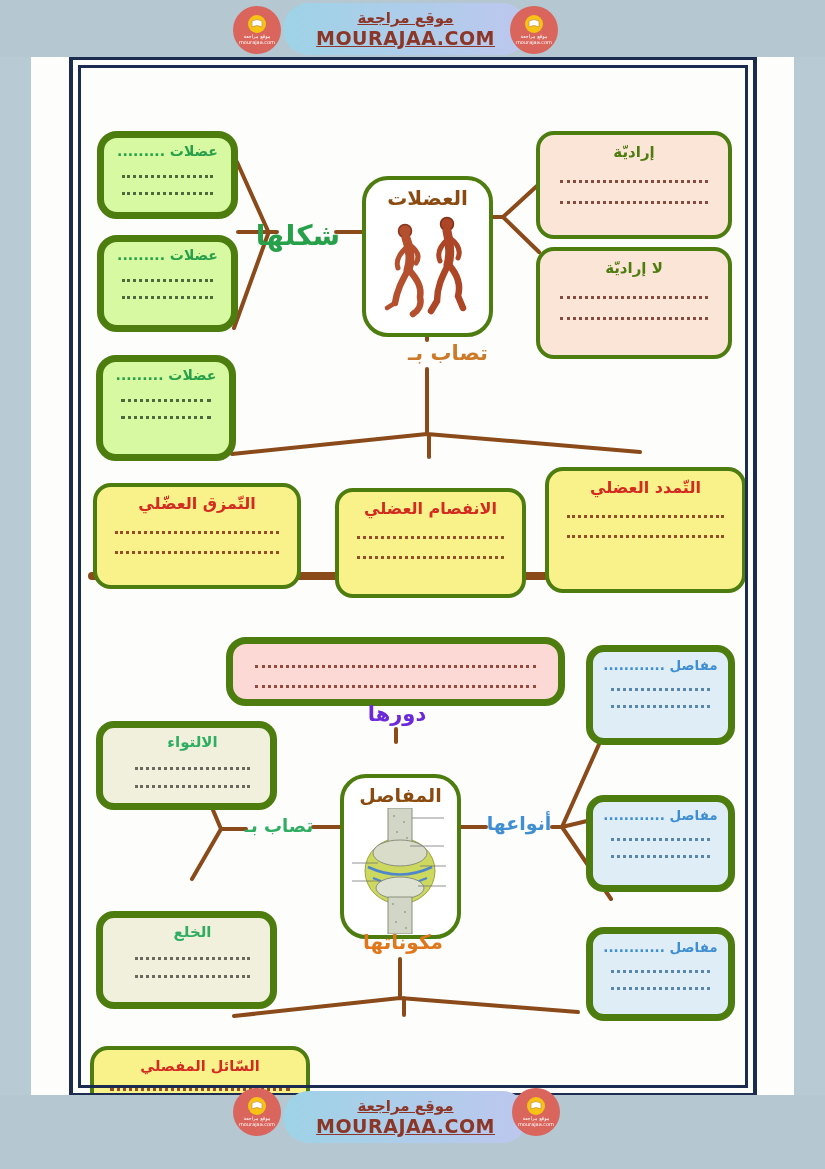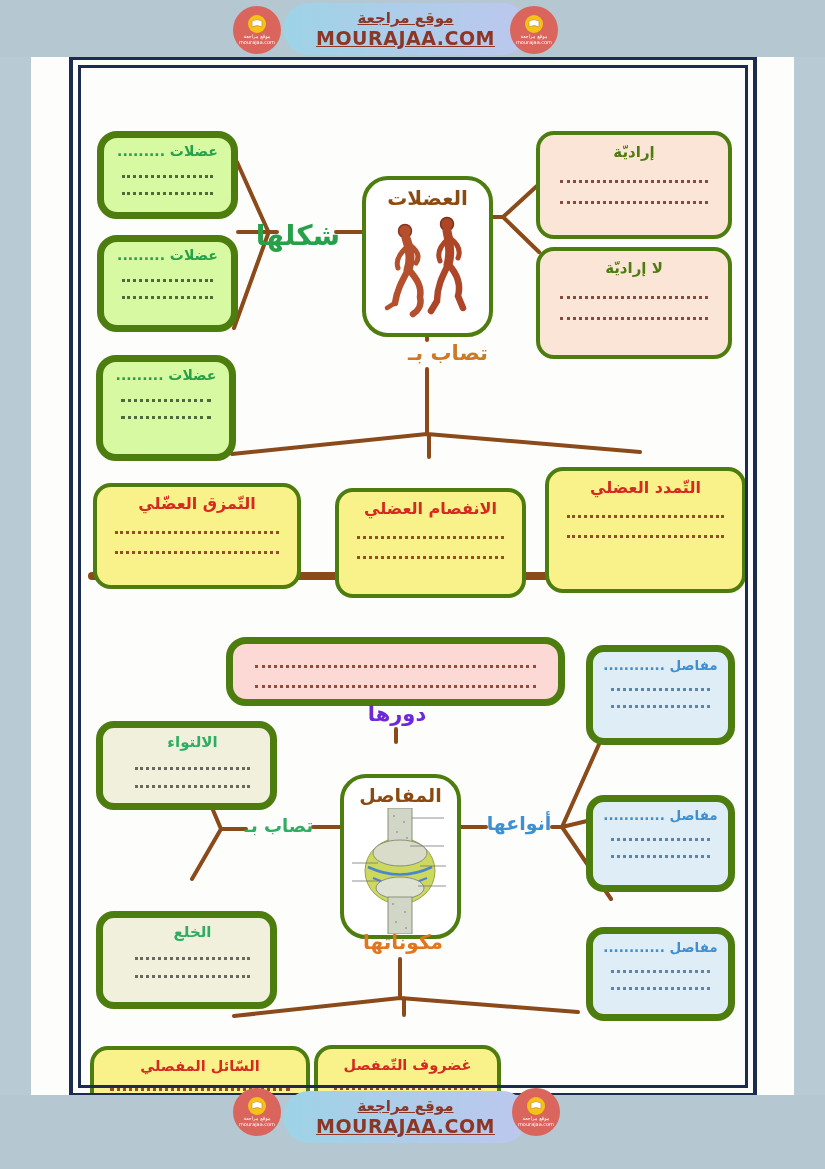--- a/index.html
+++ b/index.html
@@ -217,25 +217,20 @@
     <div class="title">الخلع</div>
     <div class="dots"></div>
     <div class="dots"></div>
   </div>
 
   <div class="box yellow-box by-box" style="left:90px;top:1013px;width:220px;height:78px;">
     <div class="title" style="font-size:14.5px;">السّائل المفصلي</div>
     <div class="dots"></div>
     <div class="dots"></div>
   </div>
-  <div class="box yellow-box by-box" style="left:314px;top:1012px;width:187px;height:79px;">
-    <div class="title" style="font-size:14.5px;">غضروف التّمفصل</div>
-    <div class="dots"></div>
-    <div class="dots"></div>
-  </div>
 
   <div class="frame-outer"></div>
   <div class="frame-inner"></div>
 
   <div class="band top"></div>
   <div class="pill top">
     <span class="l1">موقع مراجعة</span>
     <span class="l2">MOURAJAA.COM</span>
   </div>
   <div class="logo" style="left:233px;top:6px;z-index:7;">

